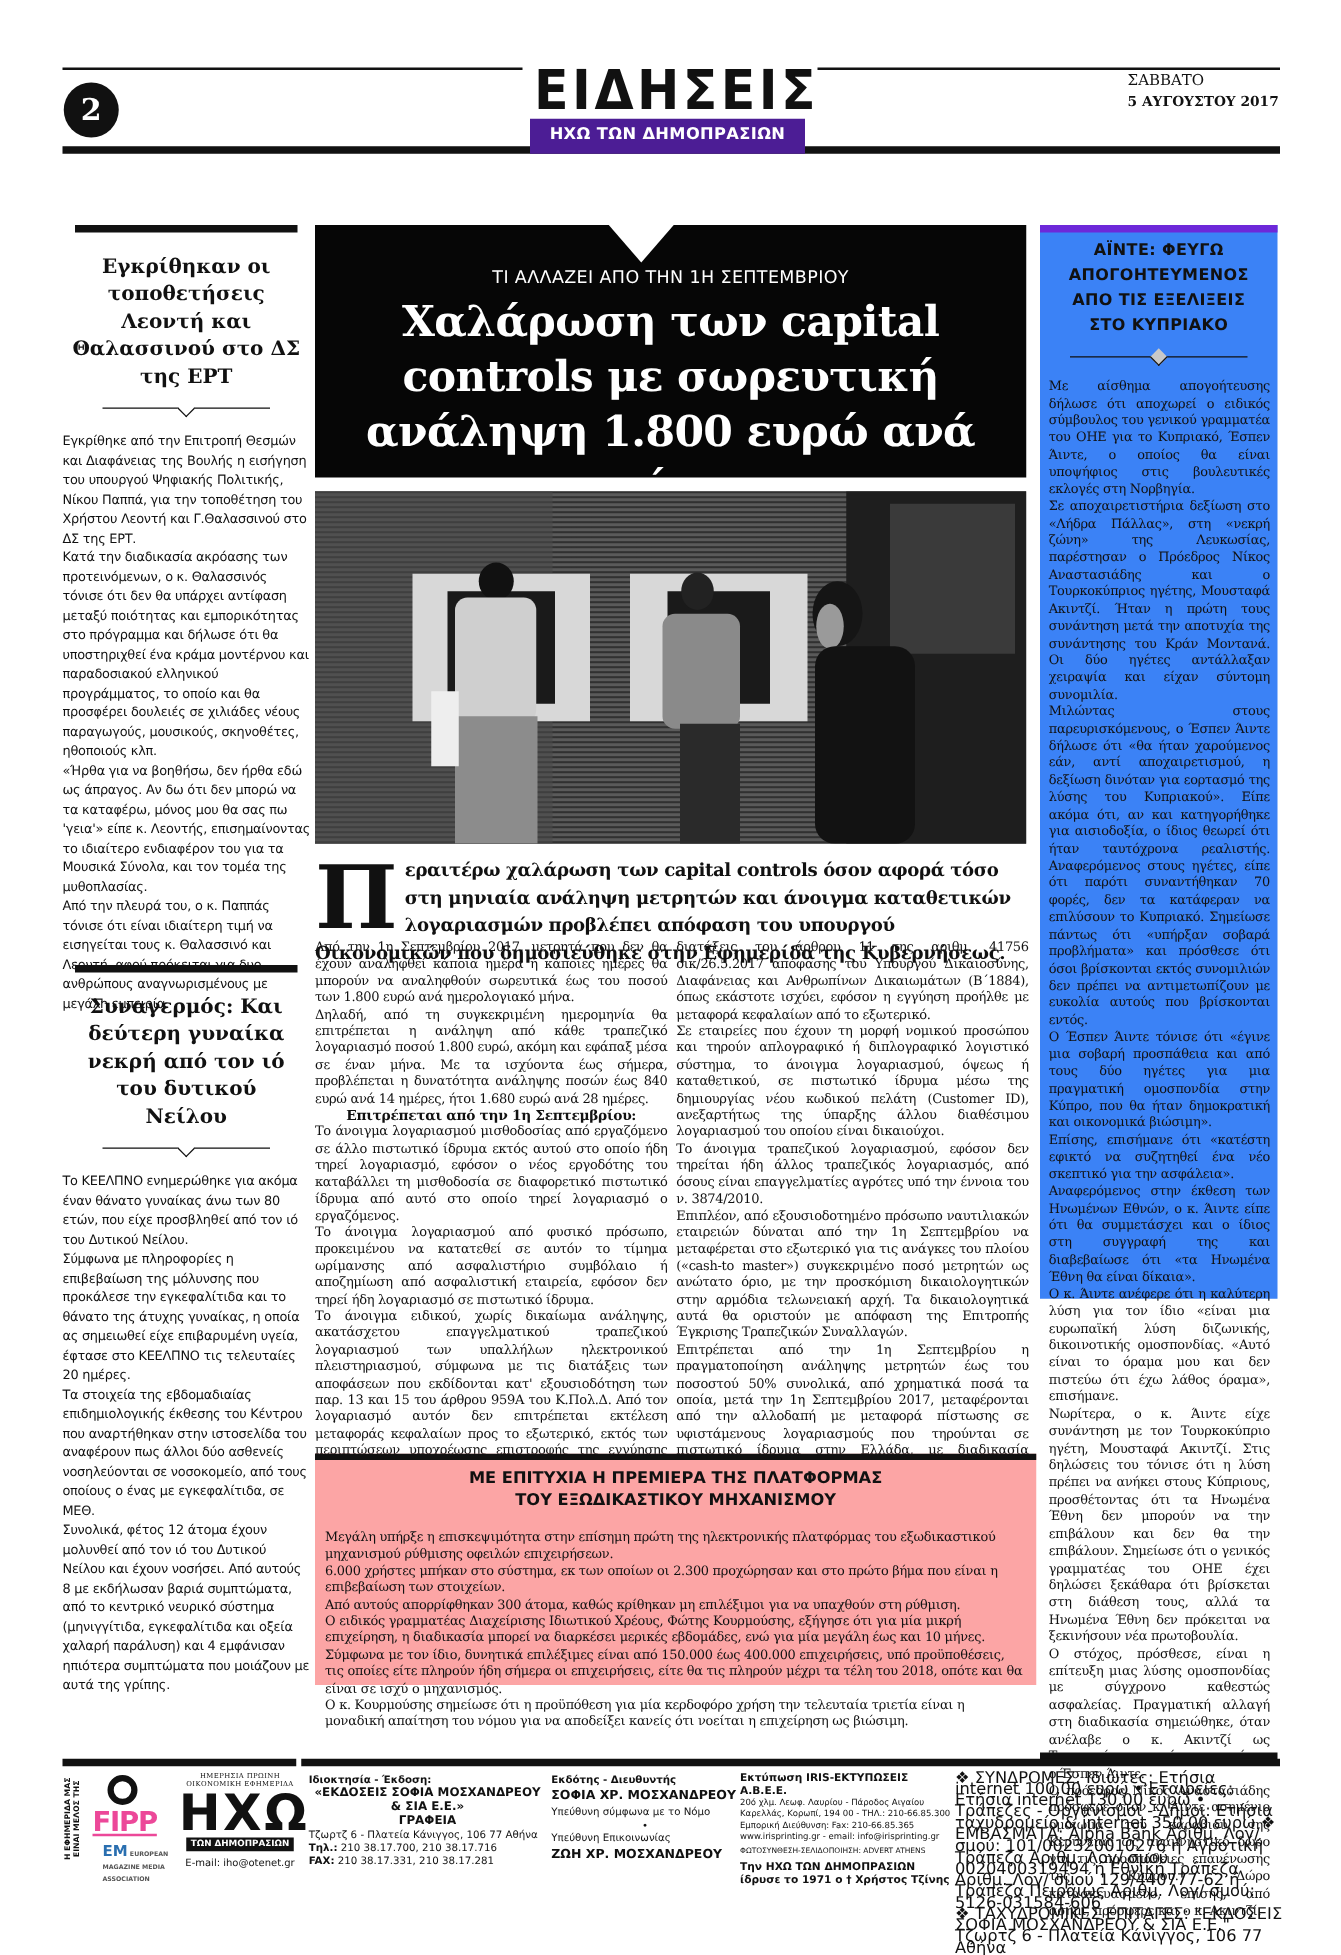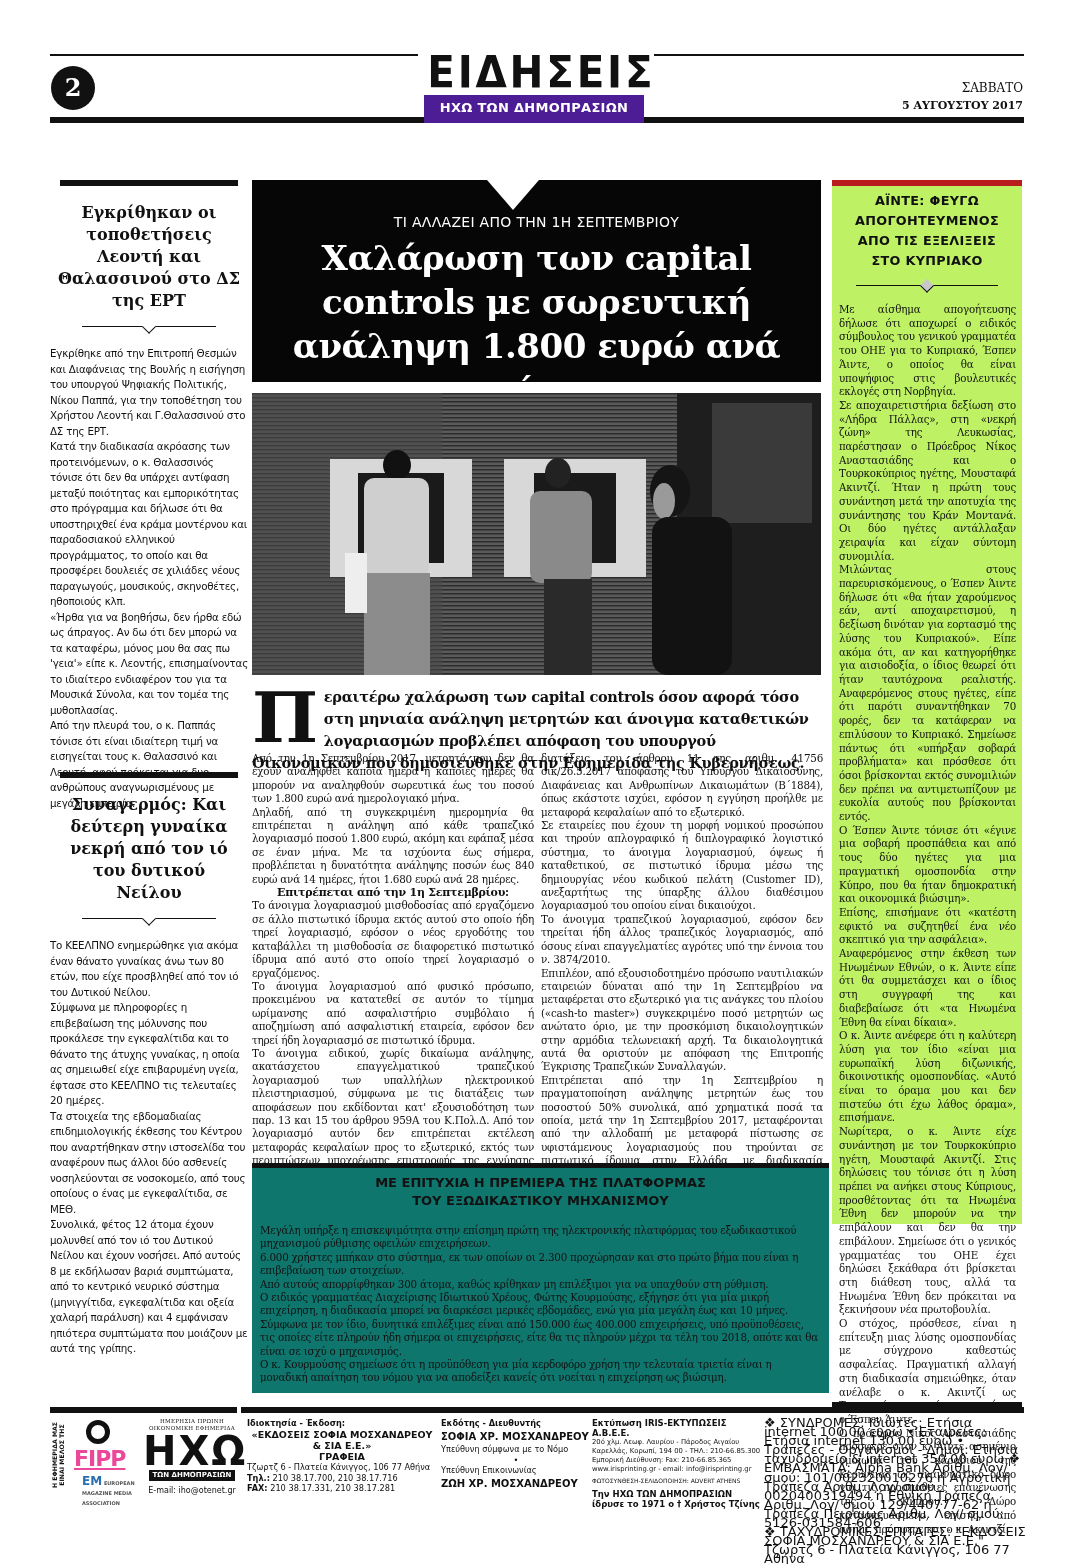--- a/index.html
+++ b/index.html
@@ -8,21 +8,21 @@
 
   
   .mast-line-top { position: absolute; top: 54px; height: 2px; background: #111; }
   .mast-line-bot { position: absolute; top: 117px; left: 50px; width: 974px; height: 6px; background: #111; }
   .page-num { position: absolute; left: 51px; top: 66px; width: 44px; height: 44px; border-radius: 50%; background: #111; color: #fff;
     font: bold 24px "DejaVu Serif", serif; text-align: center; line-height: 44px; }
   .mast-title { position: absolute; left: 418px; top: 48px; width: 232px; text-align: center; font: bold 44px "DejaVu Sans", sans-serif;
     letter-spacing: 3px; line-height: 50px; transform: scaleX(0.92); }
   .mast-sub { position: absolute; left: 424px; top: 95px; width: 220px; height: 28px; background: #4c1d95; color: #fff; text-align: center;
     font: bold 13px "DejaVu Sans", sans-serif; line-height: 26px; letter-spacing: 0.3px; }
-  .mast-date { position: absolute; right: 50px; top: 80px; text-align: right; font: 12px "DejaVu Serif", serif; line-height: 17px; }
+  .mast-date { position: absolute; right: 50px; top: 56px; font: 12px "DejaVu Serif", serif; line-height: 17px; }
   .mast-date .d2 { font-size: 11px; font-weight: bold; }
 
   
   .leftcol { position: absolute; left: 50px; width: 198px; }
   .topbar { height: 6px; background: #111; margin: 0 10px; }
   .left-head { text-align: center; font: bold 16px "DejaVu Serif", serif; line-height: 22px; padding: 0 2px; }
   .sep { position: relative; height: 14px; margin: 12px 32px 8px; }
   .sep::before { content: ""; position: absolute; left: 0; right: 0; top: 2px; height: 1px; background: #111; }
   .sep .chev { position: absolute; left: 50%; top: 2px; width: 10px; height: 10px; margin-left: -5px; border-right: 1px solid #111; border-bottom: 1px solid #111;
     transform: rotate(45deg) translate(-3px,-3px); background: #fff; }
@@ -36,26 +36,26 @@
 
   .photo { position: absolute; left: 252px; top: 393px; width: 569px; height: 282px; overflow: hidden; background: #3a3a3a; }
 
   .lead { position: absolute; left: 252px; top: 686px; width: 569px; font: bold 14.5px "DejaVu Serif", serif; line-height: 22px; letter-spacing: -0.3px; }
   .lead .drop { float: left; font: bold 70px "DejaVu Serif", serif; line-height: 60px; margin: 2px 6px 0 0; }
 
   .col { position: absolute; top: 752px; width: 282px; font: 10.4px "DejaVu Serif", serif; line-height: 13.4px; letter-spacing: -0.25px; text-align: justify; }
   .col p { margin: 0; }
   .col .subhd { text-align: center; font-weight: bold; font-size: 11px; }
 
-  .box { position: absolute; left: 252px; top: 1163px; width: 577px; height: 230px; background: #0f766e; border-top: 5px solid #111; }
+  .box { position: absolute; left: 252px; top: 1163px; width: 577px; height: 185px; background: #fca5a5; border-top: 5px solid #111; }
   .box h3 { text-align: center; font: bold 13px "DejaVu Sans", sans-serif; line-height: 18px; margin-top: 6px; }
   .box .btext { margin: 14px 10px 0 8px; font: 10.3px "DejaVu Serif", serif; line-height: 13.4px; letter-spacing: -0.2px; }
   .box .btext p { margin: 0; }
 
-  .rightcol { position: absolute; left: 832px; top: 180px; width: 190px; height: 1044px; background: #bef264; border-top: 6px solid #b91c1c; }
+  .rightcol { position: absolute; left: 832px; top: 180px; width: 190px; height: 859px; background: #3b82f6; border-top: 6px solid #6d28d9; }
   .rightcol h3 { text-align: center; font: bold 12.8px "DejaVu Sans", sans-serif; line-height: 20px; margin-top: 5px; letter-spacing: 0.3px; }
   .rightcol .sep .chev { background: #c8c8c8; }
   .rightcol .rtext { padding: 0 6px 0 7px; font: 10.3px "DejaVu Serif", serif; line-height: 13.7px; letter-spacing: -0.2px; text-align: justify; }
   .rightcol .rtext p { margin: 0; }
   .right-bottom-bar { position: absolute; left: 832px; top: 1402px; width: 190px; height: 6px; background: #111; }
 
   
   .footbar1 { position: absolute; left: 50px; top: 1407px; width: 187px; height: 6px; background: #111; }
   .footbar2 { position: absolute; left: 241px; top: 1407px; width: 783px; height: 6px; background: #111; }
   .member { position: absolute; left: 48px; top: 1418px; width: 16px; height: 76px; }

